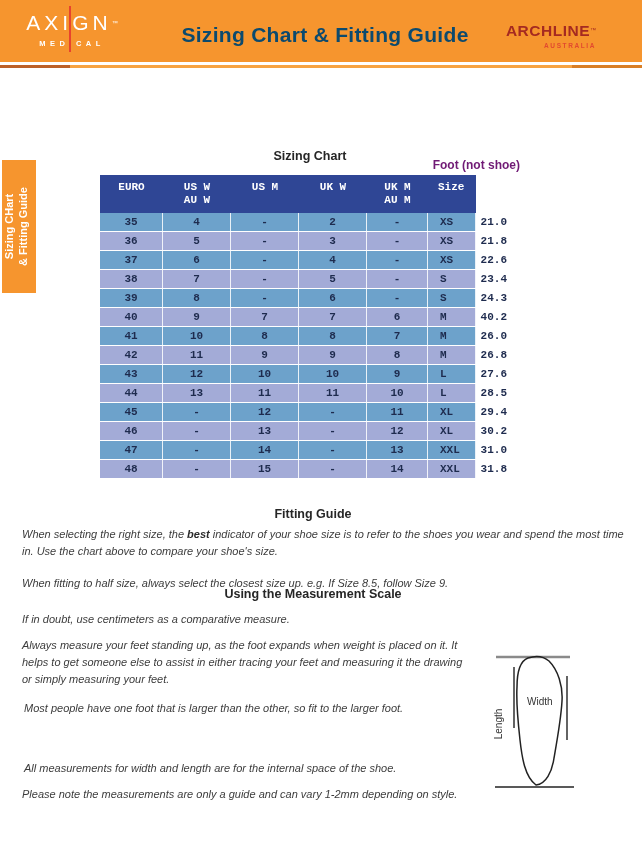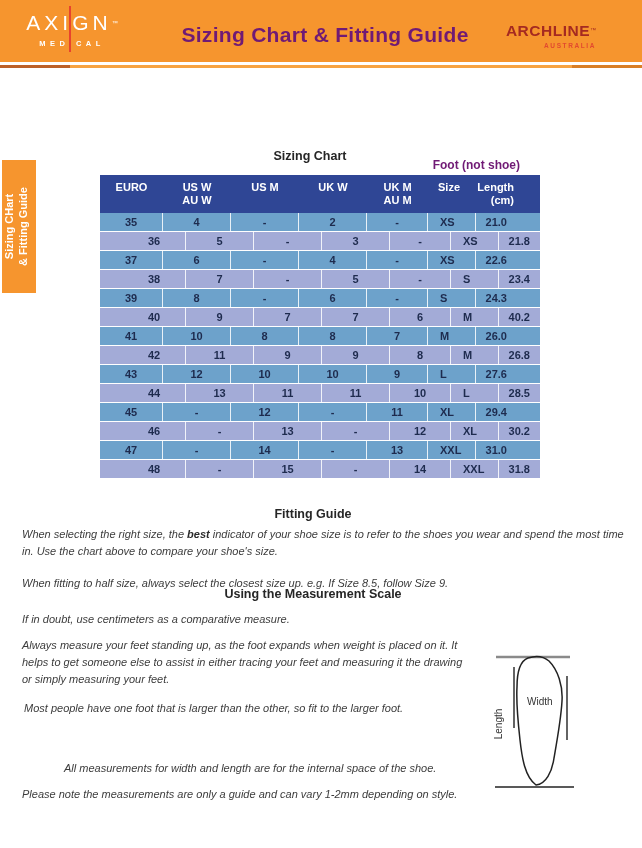--- a/index.html
+++ b/index.html
@@ -10,45 +10,45 @@
   
   .top-banner{position:absolute;left:0;top:0;width:642px;height:62px;background:var(--orange);}
   .banner-rule{position:absolute;left:0;top:65px;width:642px;height:3px;
     background:linear-gradient(90deg,#bd6128 0 70px,#f7a342 70px 572px,#d97f27 572px 100%);}
   .axign{position:absolute;left:26px;top:11px;width:92px;text-align:center;color:#fff;}
   .axign-row{font-size:21px;letter-spacing:4px;font-weight:400;line-height:24px;white-space:nowrap;}
   .axign-tm{font-size:6px;vertical-align:top;letter-spacing:0;}
   .axign-sub{font-size:7.5px;font-weight:bold;letter-spacing:4.5px;margin-top:4px;}
   .axign-line{position:absolute;left:47%;top:-5px;width:2px;height:46px;background:var(--brand_red);}
   .banner-title{position:absolute;left:140px;top:23px;width:370px;text-align:center;
-    color:#701a75;font-size:21px;font-weight:bold;letter-spacing:.3px;}
+    color:#0c4a6e;font-size:21px;font-weight:bold;letter-spacing:.3px;}
   .archline{position:absolute;right:46px;top:23px;text-align:right;line-height:15px;}
   .arch-name{color:var(--archline_maroon);font-size:15.5px;font-weight:bold;letter-spacing:.5px;}
   .arch-tm{color:var(--archline_maroon);font-size:6px;vertical-align:top;}
   .arch-sub{color:#e2492f;font-size:6.5px;font-weight:bold;letter-spacing:1.6px;margin-top:0;}
   
   .side-tab{position:absolute;left:2px;top:160px;width:34px;height:133px;background:var(--orange);}
   .side-tab-inner{position:absolute;left:0;top:0;width:133px;height:34px;
     transform:translate(-49.5px,49.5px) rotate(-90deg);
     color:#fff;font-weight:bold;font-size:11px;line-height:14px;text-align:center;}
   
   .chart-title{position:absolute;left:100px;top:149px;width:420px;text-align:center;
     font-size:12.5px;font-weight:bold;color:#262626;}
   .corner-note{position:absolute;left:100px;top:158px;width:420px;text-align:right;
     font-size:12px;font-weight:bold;color:#701a75;}
-  .table{position:absolute;left:100px;top:175px;width:440px;}
+  .table{position:absolute;left:100px;top:175px;width:376px;font-family:Liberation Mono, monospace;}
   .thead,.trow{display:grid;grid-template-columns:63px 68px 68px 68px 61px 48px 44px;}
   .thead{background:var(--navy);height:38px;}
   .hcell{color:#fff;font-size:11px;font-weight:bold;line-height:13px;padding-top:6px;
     text-align:center;box-sizing:border-box;}
   .hcell.c5{text-align:left;padding-left:10px;}
   .hcell.c6{text-align:right;padding-right:6px;white-space:nowrap;}
   .trow{height:19px;box-sizing:border-box;border-bottom:1px solid #fff;}
   .trow.odd{background:var(--row_blue);}
-  .trow.even{background:var(--row_periwinkle);padding-left:23px;}
+  .trow.even{background:var(--row_periwinkle);}
   .tcell{font-size:11px;font-weight:bold;color:#1e2b4e;line-height:18px;text-align:center;
     box-sizing:border-box;border-right:1px solid rgba(255,255,255,.85);}
   .tcell.c6{border-right:none;text-align:right;padding-right:13px;}
   .tcell.c5{text-align:left;padding-left:12px;}
   
   .section-heading{position:absolute;left:0;width:626px;text-align:center;
     font-size:12.5px;font-weight:bold;color:#262626;}
   .body-text{position:absolute;margin:0;font-size:11px;line-height:17px;color:#3c3c3c;font-style:italic;}
   .body-text b{color:#2b2b2b;}
   
@@ -246,21 +246,21 @@
   </div>
 
   <div class="section-heading" style="top:507px;">Fitting Guide</div>
   <p class="body-text" style="left:22px;top:526px;width:608px;"><span>When selecting the right size, the </span><b>best</b><span> indicator of your shoe size is to refer to the shoes you wear and spend the most time in. Use the chart above to compare your shoe's size.</span></p>
   <p class="body-text" style="left:22px;top:575px;width:608px;">When fitting to half size, always select the closest size up. e.g. If Size 8.5, follow Size 9.</p>
 
   <div class="section-heading" style="top:587px;">Using the Measurement Scale</div>
   <p class="body-text" style="left:22px;top:611px;width:608px;">If in doubt, use centimeters as a comparative measure.</p>
   <p class="body-text" style="left:22px;top:637px;width:452px;">Always measure your feet standing up, as the foot expands when weight is placed on it. It helps to get someone else to assist in either tracing your feet and measuring it the drawing or simply measuring your feet.</p>
   <p class="body-text" style="left:24px;top:700px;width:470px;">Most people have one foot that is larger than the other, so fit to the larger foot.</p>
-  <p class="body-text" style="left:24px;top:760px;width:470px;margin-left:40px;">All measurements for width and length are for the internal space of the shoe.</p>
+  <p class="body-text" style="left:24px;top:760px;width:470px;">All measurements for width and length are for the internal space of the shoe.</p>
   <p class="body-text" style="left:22px;top:786px;width:560px;">Please note the measurements are only a guide and can vary 1-2mm depending on style.</p>
 
   <svg class="foot-diagram" width="100" height="148" viewBox="0 0 100 148">
     <line x1="8" y1="9" x2="82" y2="9" stroke="#8a8a8a" stroke-width="2.6"></line>
     <line x1="7" y1="139" x2="86" y2="139" stroke="#222" stroke-width="1.4"></line>
     <path d="M40,10 C32,13 29,25 29,39 C28,56 30,74 32,92 C34,110 37,129 48,137 C58,136 64,124 66,110 C69,93 73,71 74,53 C75,38 70,22 61,13 C54,7 46,8 40,10 Z" fill="none" stroke="#222" stroke-width="1.5"></path>
     <line x1="26" y1="19" x2="26" y2="80" stroke="#222" stroke-width="1.4"></line>
     <line x1="79" y1="28" x2="79" y2="92" stroke="#222" stroke-width="1.4"></line>
     <text x="39" y="57">Width</text>
     <text x="14" y="76" transform="rotate(-90 14 76)" text-anchor="middle">Length</text>

